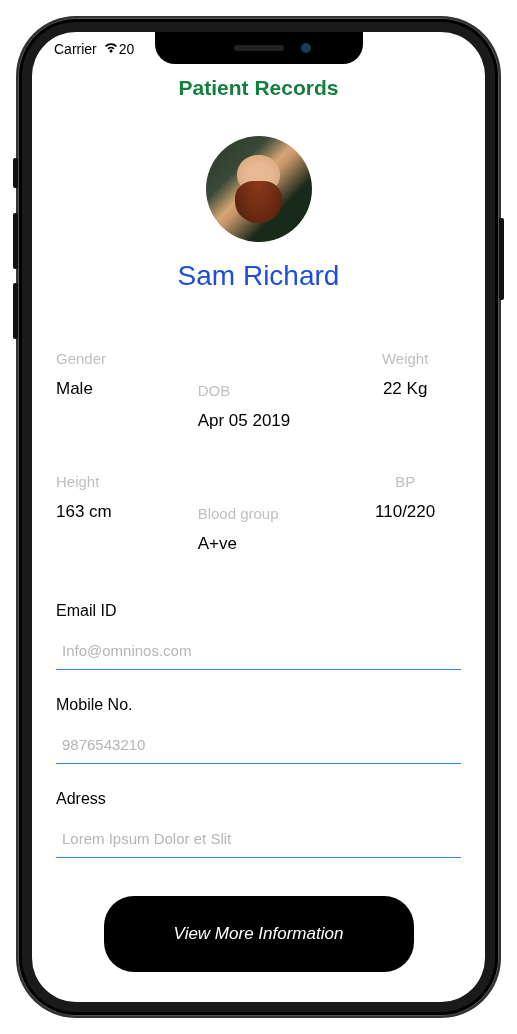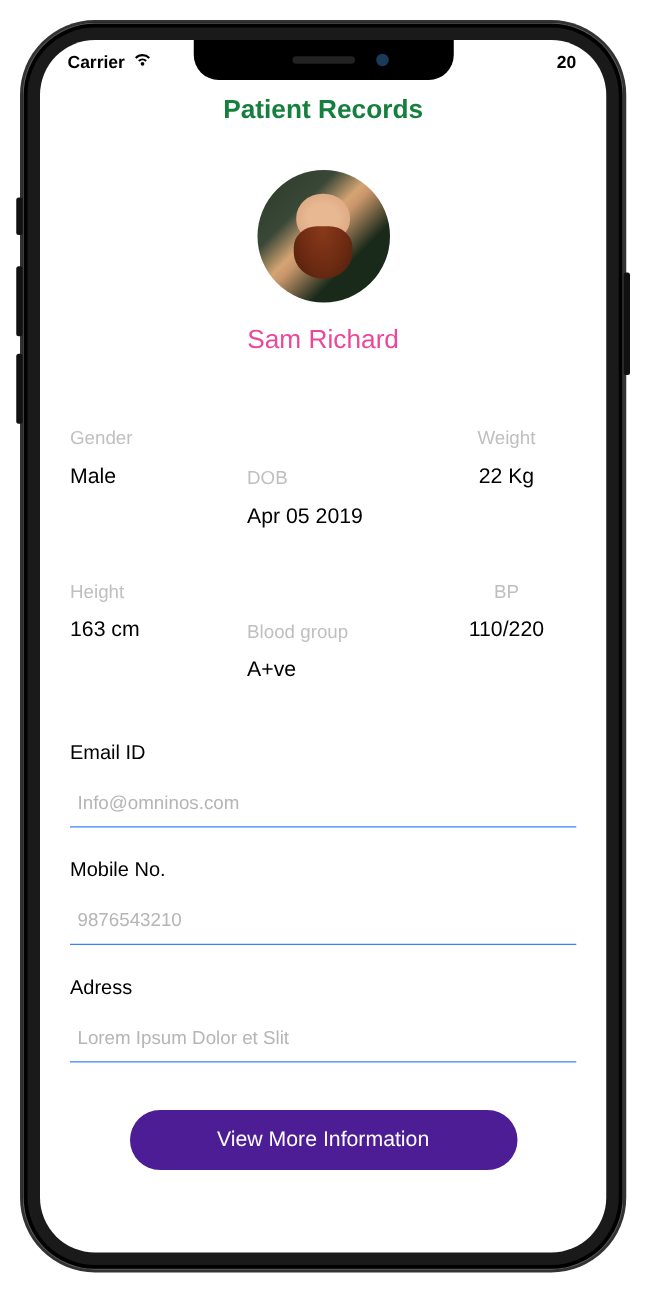--- a/index.html
+++ b/index.html
@@ -85,24 +85,23 @@
       position: absolute;
       right: 52px;
     }
     .status-bar {
       position: absolute;
       top: 6px;
       left: 20px;
       right: 16px;
       height: 22px;
       display: flex;
-      justify-content: space-between;
       align-items: center;
       font-size: 14px;
-      font-weight: 700;
+      font-weight: 400;
       z-index: 50;
     }
     .status-left { display: flex; align-items: center; gap: 6px; padding-left: 2px;}
     .status-right { padding-right: 8px; }
     .wifi-icon { font-size: 13px; }
     .content {
       padding: 44px 24px 0 24px;
       height: 100%;
       display: flex;
       flex-direction: column;
@@ -142,23 +141,23 @@
       position: absolute;
       top: 42%;
       left: 28%;
       width: 44%;
       height: 40%;
       background: radial-gradient(ellipse at top, #8b3a1a 0%, #6b2a12 60%, #4a1e0c 100%);
       border-radius: 40% 40% 50% 50%;
     }
     .patient-name {
       text-align: center;
-      font-size: 21px;
+      font-size: 28px;
       font-weight: 500;
-      color: #ec4899;
+      color: #1d4ed8;
       margin-bottom: 58px;
     }
     .info-grid {
       display: grid;
       grid-template-columns: 1fr 1.1fr 0.8fr;
       row-gap: 42px;
       margin-bottom: 48px;
     }
     .info-cell {}
     .info-cell.right { text-align: center; }
@@ -196,29 +195,30 @@
       outline: none;
     }
     .field-input::placeholder { color: #b5b5b5; }
     .cta-wrap {
       display: flex;
       justify-content: center;
       margin-top: 12px;
       padding-bottom: 22px;
     }
     .cta-button {
-      background: #4c1d95;
+      background: #000000;
       color: #fff;
       border: none;
       border-radius: 30px;
-      padding: 14px 50px;
+      padding: 28px 50px;
       font-size: 17px;
       font-weight: 500;
       cursor: pointer;
       min-width: 310px;
+      font-style: italic;
     }
   </style>
 </head>
 <body>
 
 <div class="phone-frame">
   <div class="phone-outer">
     <div class="side-button left-1"></div>
     <div class="side-button left-2"></div>
     <div class="side-button left-3"></div>

